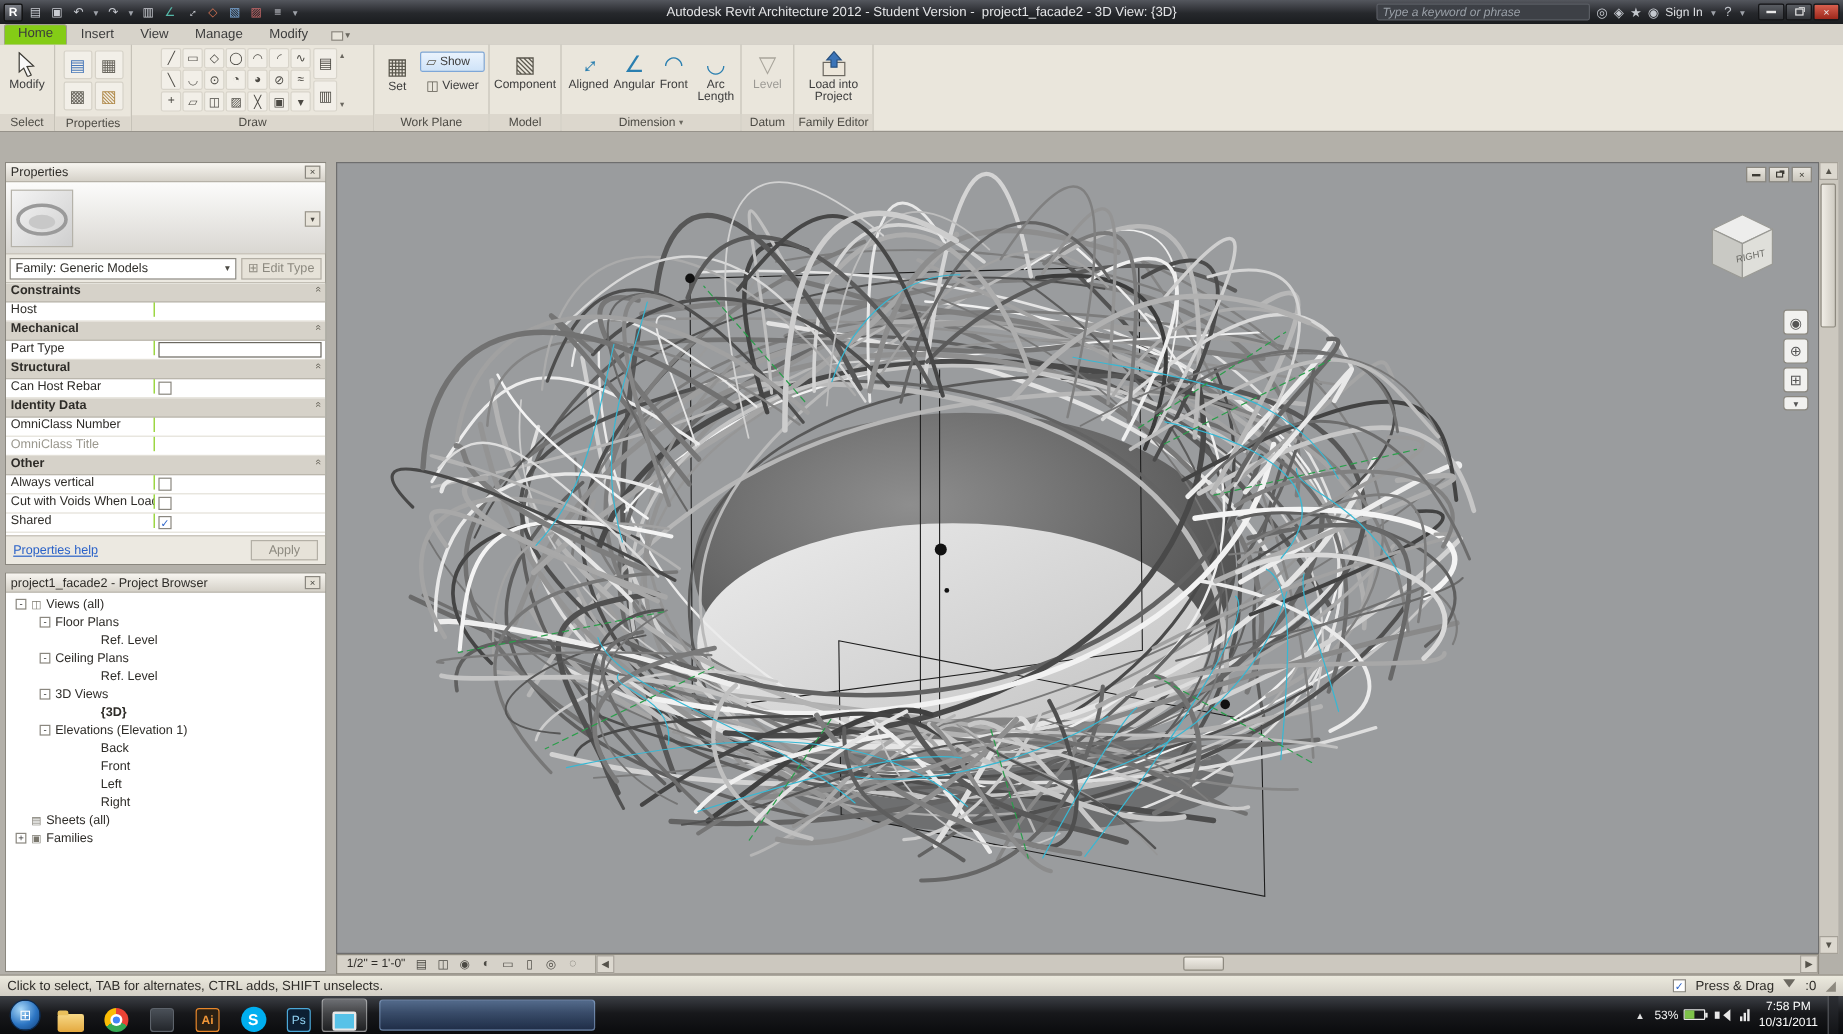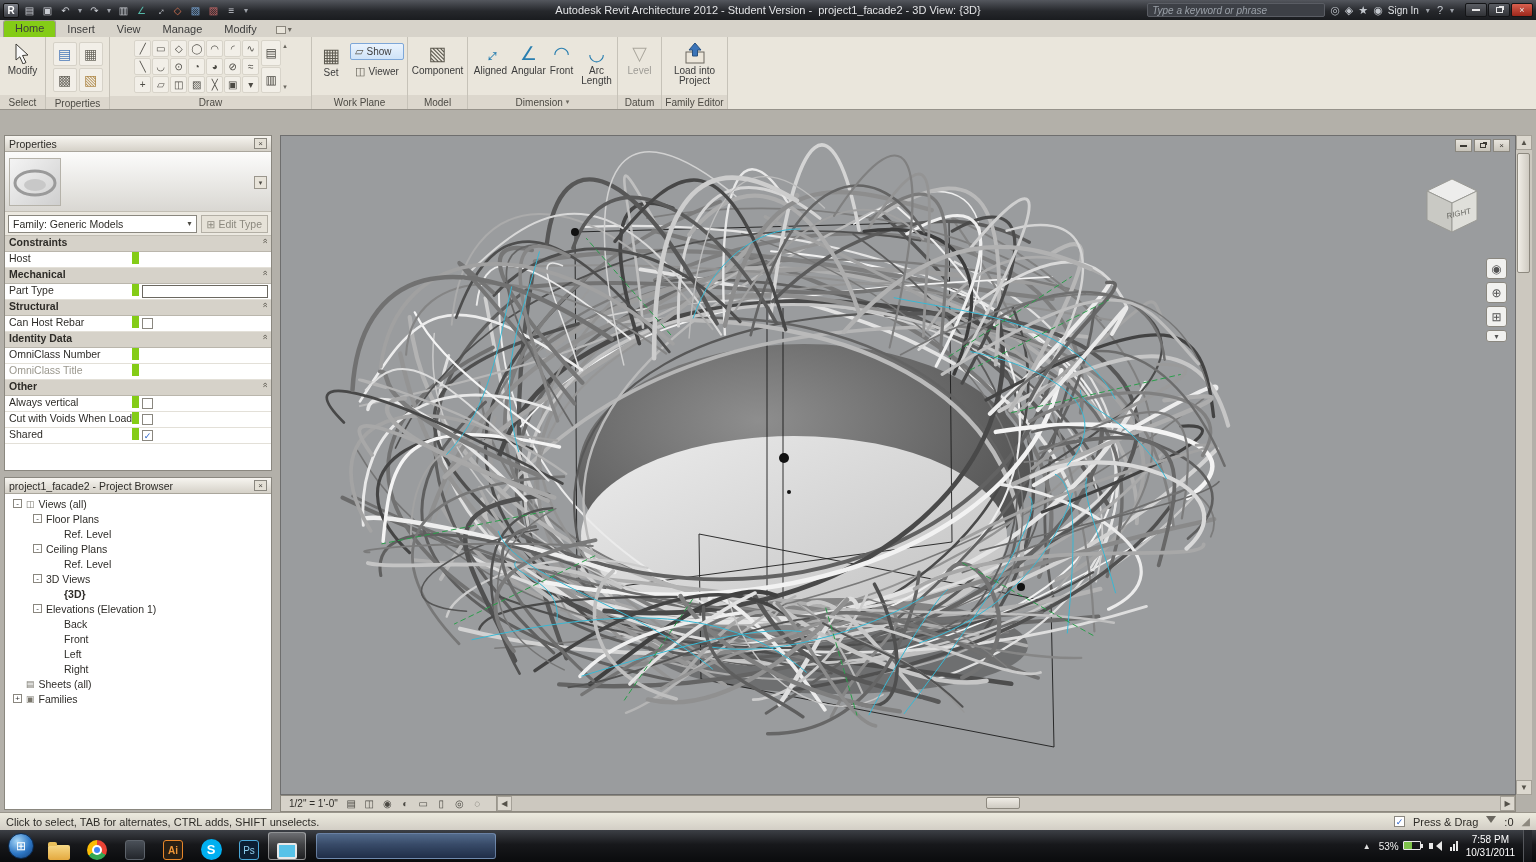--- a/index.html
+++ b/index.html
@@ -83,40 +83,40 @@
   .prevcaret{position:absolute;right:4px;top:24px;width:13px;height:13px;border:1px solid #9a968c;
     background:#e8e4da;font-size:7px;display:flex;align-items:center;justify-content:center;color:#4c4a44}
   .selrow{height:24px;display:flex;align-items:center;gap:4px;padding:2px 3px;border-bottom:1px solid #c2beb4}
   .famsel{flex:1;height:18px;background:#fff;border:1px solid #8a877f;display:flex;align-items:center;
     padding:0 4px;justify-content:space-between}
   .famsel .caret{font-size:8px;color:#4c4a44}
   .edittype{height:18px;border:1px solid #b3afa5;background:#e6e2d8;color:#8c897f;display:flex;
     align-items:center;gap:3px;padding:0 5px}
   .pgrid{flex:1;background:#fff;overflow:hidden}
   .prow{height:16px;display:flex;align-items:flex-start;border-bottom:1px solid #e3e0d8;font-size:10.5px}
-  .prow .lab{width:134px;padding:0 4px;border-right:7px solid #84cc16;white-space:nowrap;overflow:hidden}
+  .prow .lab{width:124px;padding:0 4px;border-right:1px solid #84cc16;white-space:nowrap;overflow:hidden}
   .prow .val{flex:1;height:100%;display:flex;align-items:center;padding:0 3px}
   .prow.header{background:#d6d2c9;border-bottom:1px solid #bab6ac;font-weight:bold}
   .prow.header .lab{border-right:none;width:auto;flex:1}
   .chev{margin-left:auto;margin-right:4px;transform:rotate(-90deg);color:#5c594f;font-size:9px;font-weight:normal}
   .ptinput{width:100%;height:13px;background:#fff;border:1px solid #6b6860}
   .cb{width:11px;height:11px;border:1px solid #8a877f;background:#fff;font-size:9px;line-height:10px;
     text-align:center;color:#2a62c8}
   .dimlab{color:#9a978d}
   .pal-foot{height:24px;display:flex;align-items:center;padding:0 6px;background:#ece9e1;border-top:1px solid #c2beb4}
   .helplink{color:#2a62c8;text-decoration:underline;font-size:10.5px}
   .applybtn{margin-left:auto;width:56px;height:17px;border:1px solid #b3afa5;background:#e6e2d8;
     color:#8c897f;display:flex;align-items:center;justify-content:center;font-size:10.5px}
   .tree{flex:1;background:#fff;padding-top:2px;overflow:hidden}
   .trow{height:15px;display:flex;align-items:center;gap:4px;white-space:nowrap}
   .trow .exp{width:9px;height:9px;border:1px solid #8a877f;background:#fff;font-size:8px;line-height:7px;
     text-align:center;color:#333;flex:0 0 auto}
   .trow .spacer{width:9px;flex:0 0 auto}
   .trow .ticon{font-size:9px;color:#7a776d}
-  .lvl0{padding-left:8px}.lvl1{padding-left:28px}.lvl2{padding-left:46px}
+  .lvl0{padding-left:8px}.lvl1{padding-left:28px}.lvl2{padding-left:66px}
   .trow.sel .tlabel{font-weight:bold}
 
   
   .viewport{position:absolute;left:280px;top:135px;width:1236px;height:660px;background:#9a9c9e;
     border:1px solid #6e6e6e;z-index:10}
   .viewport svg.model{position:absolute;left:0;top:0}
   .vwc{position:absolute;top:3px;right:5px;display:flex;gap:2px;z-index:12}
   .vwb{width:17px;height:13px;background:linear-gradient(#e8e5de,#c9c5bb);border:1px solid #8a877f;
     display:flex;align-items:center;justify-content:center;font-size:8px;color:#3c3a34}
   .vwb .minbar{width:7px;height:2px;background:#3c3a34}
@@ -504,20 +504,24 @@
         <span class="val">
             <span class="cb"></span>
           </span>
       </div>
       <div class="prow">
         <span class="lab">Shared</span>
         <span class="val">
             <span class="cb checked">✓</span>
           </span>
       </div>
+    </div>
+    <div class="pal-foot">
+      <span class="helplink">Properties help</span>
+      <span class="applybtn">Apply</span>
     </div>
   </div>
 
   <div class="palette" style="top:477px;height:333px">
     <div class="pal-title">
       <span>project1_facade2 - Project Browser</span>
       <span class="pal-close">×</span>
     </div>
     <div class="tree">
       <div class="trow lvl0">

